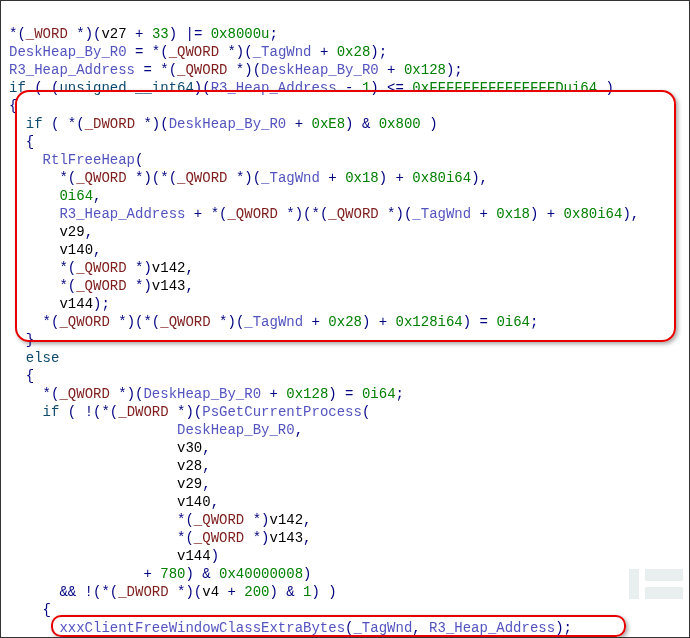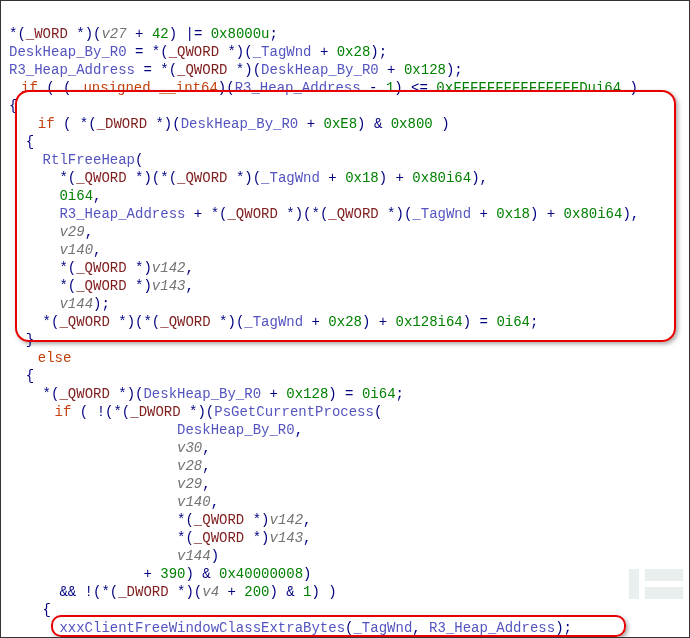--- a/index.html
+++ b/index.html
@@ -14,25 +14,25 @@
     height: 638px;
     box-sizing: border-box;
     border: 1px solid #333;
     overflow: hidden;
     position: relative;
   }
   .content {
     padding: 6px 4px 4px 8px;
     white-space: pre;
   }
-  .kw   { color: #c2410c; margin-left: 12px; }                 
+  .kw   { color: #0c4a6e; }                 
   .ty   { color: #7f1d1d; }                 
   .fn   { color: #5454c0; }                 
   .num  { color: #008000; }                 
-  .lvar { color: #737373; font-style: italic; }
+  .lvar { color: #000000; }
   .pn   { color: #000080; }                 
   
   .box {
     position: absolute;
     border: 2px solid #e60000;
     border-radius: 14px;
     pointer-events: none;
     box-shadow: 2px 2px 4px rgba(0,0,0,0.35);
     background: rgba(255,255,255,0);
   }
@@ -44,21 +44,21 @@
     height: 42px;
     opacity: 0.18;
     pointer-events:none;
   }
   .watermark svg { width:100%; height:100%; }
 </style>
 </head>
 <body>
 
 <div class="content">
-<span><span class="pn">*(</span><span class="ty">_WORD</span><span class="pn"> *)(</span><span class="lvar">v27</span><span class="pn"> + </span><span class="num">42</span><span class="pn">) |= </span><span class="num">0x8000u</span><span class="pn">;</span></span>
+<span><span class="pn">*(</span><span class="ty">_WORD</span><span class="pn"> *)(</span><span class="lvar">v27</span><span class="pn"> + </span><span class="num">33</span><span class="pn">) |= </span><span class="num">0x8000u</span><span class="pn">;</span></span>
 <span><span class="fn">DeskHeap_By_R0</span><span class="pn"> = *(</span><span class="ty">_QWORD</span><span class="pn"> *)(</span><span class="fn">_TagWnd</span><span class="pn"> + </span><span class="num">0x28</span><span class="pn">);</span></span>
 <span><span class="fn">R3_Heap_Address</span><span class="pn"> = *(</span><span class="ty">_QWORD</span><span class="pn"> *)(</span><span class="fn">DeskHeap_By_R0</span><span class="pn"> + </span><span class="num">0x128</span><span class="pn">);</span></span>
 <span><span class="kw">if</span><span class="pn"> ( (</span><span class="kw">unsigned __int64</span><span class="pn">)(</span><span class="fn">R3_Heap_Address</span><span class="pn"> - </span><span class="num">1</span><span class="pn">) &lt;= </span><span class="num">0xFFFFFFFFFFFFFFFDui64</span><span class="pn"> )</span></span>
 <span><span class="pn">{</span></span>
 <span><span class="kw">  if</span><span class="pn"> ( *(</span><span class="ty">_DWORD</span><span class="pn"> *)(</span><span class="fn">DeskHeap_By_R0</span><span class="pn"> + </span><span class="num">0xE8</span><span class="pn">) &amp; </span><span class="num">0x800</span><span class="pn"> )</span></span>
 <span><span class="pn">  {</span></span>
 <span><span class="fn">    RtlFreeHeap</span><span class="pn">(</span></span>
 <span><span class="pn">      *(</span><span class="ty">_QWORD</span><span class="pn"> *)(*(</span><span class="ty">_QWORD</span><span class="pn"> *)(</span><span class="fn">_TagWnd</span><span class="pn"> + </span><span class="num">0x18</span><span class="pn">) + </span><span class="num">0x80i64</span><span class="pn">),</span></span>
 <span><span class="pn">      </span><span class="num">0i64</span><span class="pn">,</span></span>
 <span><span class="fn">      R3_Heap_Address</span><span class="pn"> + *(</span><span class="ty">_QWORD</span><span class="pn"> *)(*(</span><span class="ty">_QWORD</span><span class="pn"> *)(</span><span class="fn">_TagWnd</span><span class="pn"> + </span><span class="num">0x18</span><span class="pn">) + </span><span class="num">0x80i64</span><span class="pn">),</span></span>
@@ -74,21 +74,21 @@
 <span><span class="pn">    *(</span><span class="ty">_QWORD</span><span class="pn"> *)(</span><span class="fn">DeskHeap_By_R0</span><span class="pn"> + </span><span class="num">0x128</span><span class="pn">) = </span><span class="num">0i64</span><span class="pn">;</span></span>
 <span><span class="kw">    if</span><span class="pn"> ( !(*(</span><span class="ty">_DWORD</span><span class="pn"> *)(</span><span class="fn">PsGetCurrentProcess</span><span class="pn">(</span></span>
 <span><span class="pn">                    </span><span class="fn">DeskHeap_By_R0</span><span class="pn">,</span></span>
 <span><span class="pn">                    </span><span class="lvar">v30</span><span class="pn">,</span></span>
 <span><span class="pn">                    </span><span class="lvar">v28</span><span class="pn">,</span></span>
 <span><span class="pn">                    </span><span class="lvar">v29</span><span class="pn">,</span></span>
 <span><span class="pn">                    </span><span class="lvar">v140</span><span class="pn">,</span></span>
 <span><span class="pn">                    *(</span><span class="ty">_QWORD</span><span class="pn"> *)</span><span class="lvar">v142</span><span class="pn">,</span></span>
 <span><span class="pn">                    *(</span><span class="ty">_QWORD</span><span class="pn"> *)</span><span class="lvar">v143</span><span class="pn">,</span></span>
 <span><span class="pn">                    </span><span class="lvar">v144</span><span class="pn">)</span></span>
-<span><span class="pn">                + </span><span class="num">390</span><span class="pn">) &amp; </span><span class="num">0x40000008</span><span class="pn">)</span></span>
+<span><span class="pn">                + </span><span class="num">780</span><span class="pn">) &amp; </span><span class="num">0x40000008</span><span class="pn">)</span></span>
 <span><span class="pn">      &amp;&amp; !(*(</span><span class="ty">_DWORD</span><span class="pn"> *)(</span><span class="lvar">v4</span><span class="pn"> + </span><span class="num">200</span><span class="pn">) &amp; </span><span class="num">1</span><span class="pn">) )</span></span>
 <span><span class="pn">    {</span></span>
 <span><span class="fn">      xxxClientFreeWindowClassExtraBytes</span><span class="pn">(</span><span class="fn">_TagWnd</span><span class="pn">, </span><span class="fn">R3_Heap_Address</span><span class="pn">);</span></span>
 </div>
 
 <div class="box" style="left:14px; top:89px; width:657px; height:248px;"></div>
 <div class="box" style="left:50px; top:614px; width:571px; height:18px; border-radius:10px;"></div>
 
 <div class="watermark">
   <svg viewBox="0 0 60 42">

